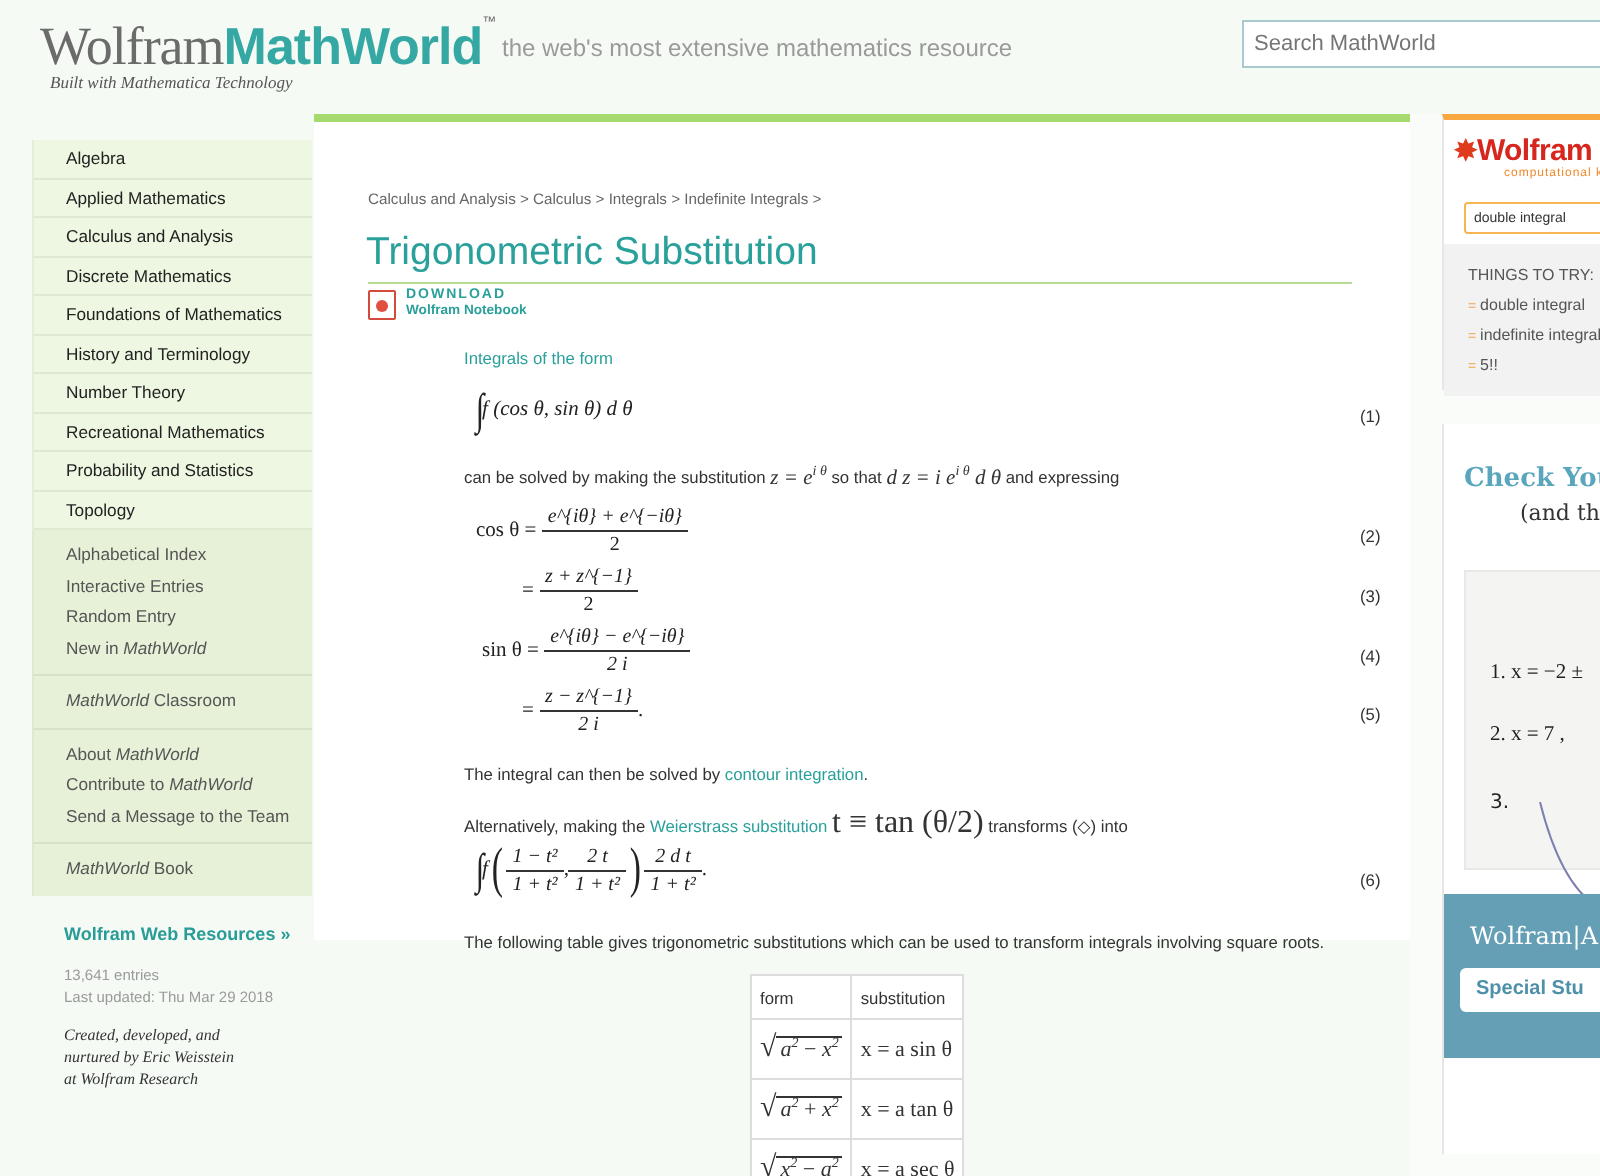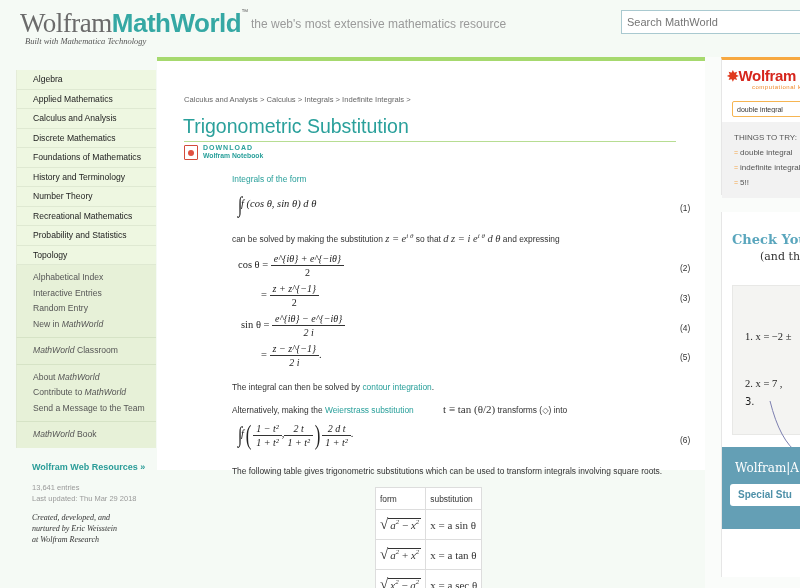--- a/index.html
+++ b/index.html
@@ -193,21 +193,21 @@
     <span class="frac"><span class="num mi">z − z^{−1}</span><span class="den mi">2 i</span></span><span>.</span>
   </div>
   <div class="eqnum" style="top:291px;">(5)</div>
 
   <div class="p" style="top:321px;">
     <span>The integral can then be solved by </span><span class="link">contour integration</span><span>.</span>
   </div>
 
   <div class="p" style="top:342px;">
     <span>Alternatively, making the </span><span class="link">Weierstrass substitution</span>
-    <span class="math" style="font-size:11px;margin-left:27px;">t ≡ tan (θ/2)</span><span> transforms (◇) into</span>
+    <span class="math" style="font-size:16px;">t ≡ tan (θ/2)</span><span> transforms (◇) into</span>
   </div>
 
   <div class="eq" style="left:80px; top:358px;">
     <span class="integral">∫</span><span class="mi">f</span><span class="big-paren">(</span><span class="frac"><span class="num mi">1 − t²</span><span class="den mi">1 + t²</span></span>,<span class="frac"><span class="num mi">2 t</span><span class="den mi">1 + t²</span></span><span class="big-paren">)</span><span class="frac"><span class="num mi">2 d t</span><span class="den mi">1 + t²</span></span>.
   </div>
   <div class="eqnum" style="top:374px;">(6)</div>
 
   <div class="p" style="top:405px;">The following table gives trigonometric substitutions which can be used to transform integrals involving square roots.</div>
 
   <table class="tbl">
@@ -243,21 +243,21 @@
       <div class="thing">indefinite integral</div>
       <div class="thing">5!!</div>
     </div>
   </div>
 
   <div class="check-box">
     <div class="check-title">Check You</div>
     <div class="check-sub">(and th</div>
     <div class="check-paper">
       <div class="ans" style="top:45px;">1.  x = −2 ±</div>
-      <div class="ans" style="top:76px;margin-top:16px;">2.  x = 7 ,</div>
+      <div class="ans" style="top:76px;">2.  x = 7 ,</div>
       <div class="ans" style="top:110px; font-family:'DejaVu Sans',sans-serif; font-size:10px;">3.</div>
       <svg class="plot-curve" viewBox="0 0 50 58">
         <path d="M2,0 Q12,40 30,52 L50,55" stroke="#7c7fb0" stroke-width="1" fill="none"></path>
         <line x1="0" y1="56" x2="50" y2="56" stroke="#999" stroke-width="0.6"></line>
       </svg>
       <div class="plot-axis">−1.0   −0.5</div>
     </div>
     <div class="check-banner">
       <div class="banner-title">Wolfram|A</div>
       <div class="banner-btn">Special Stu</div>

